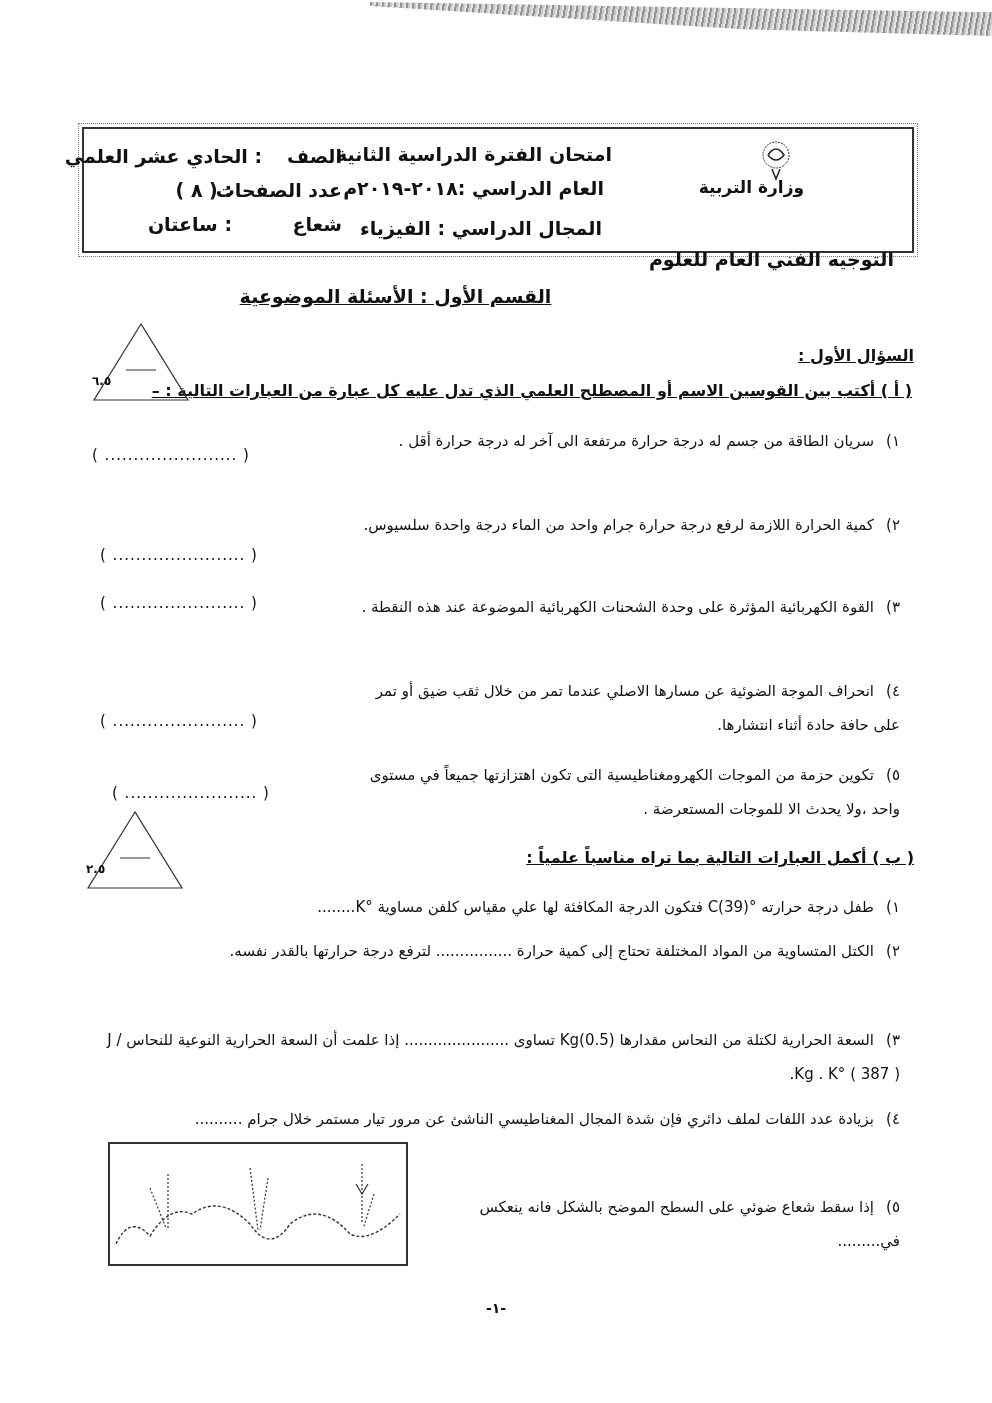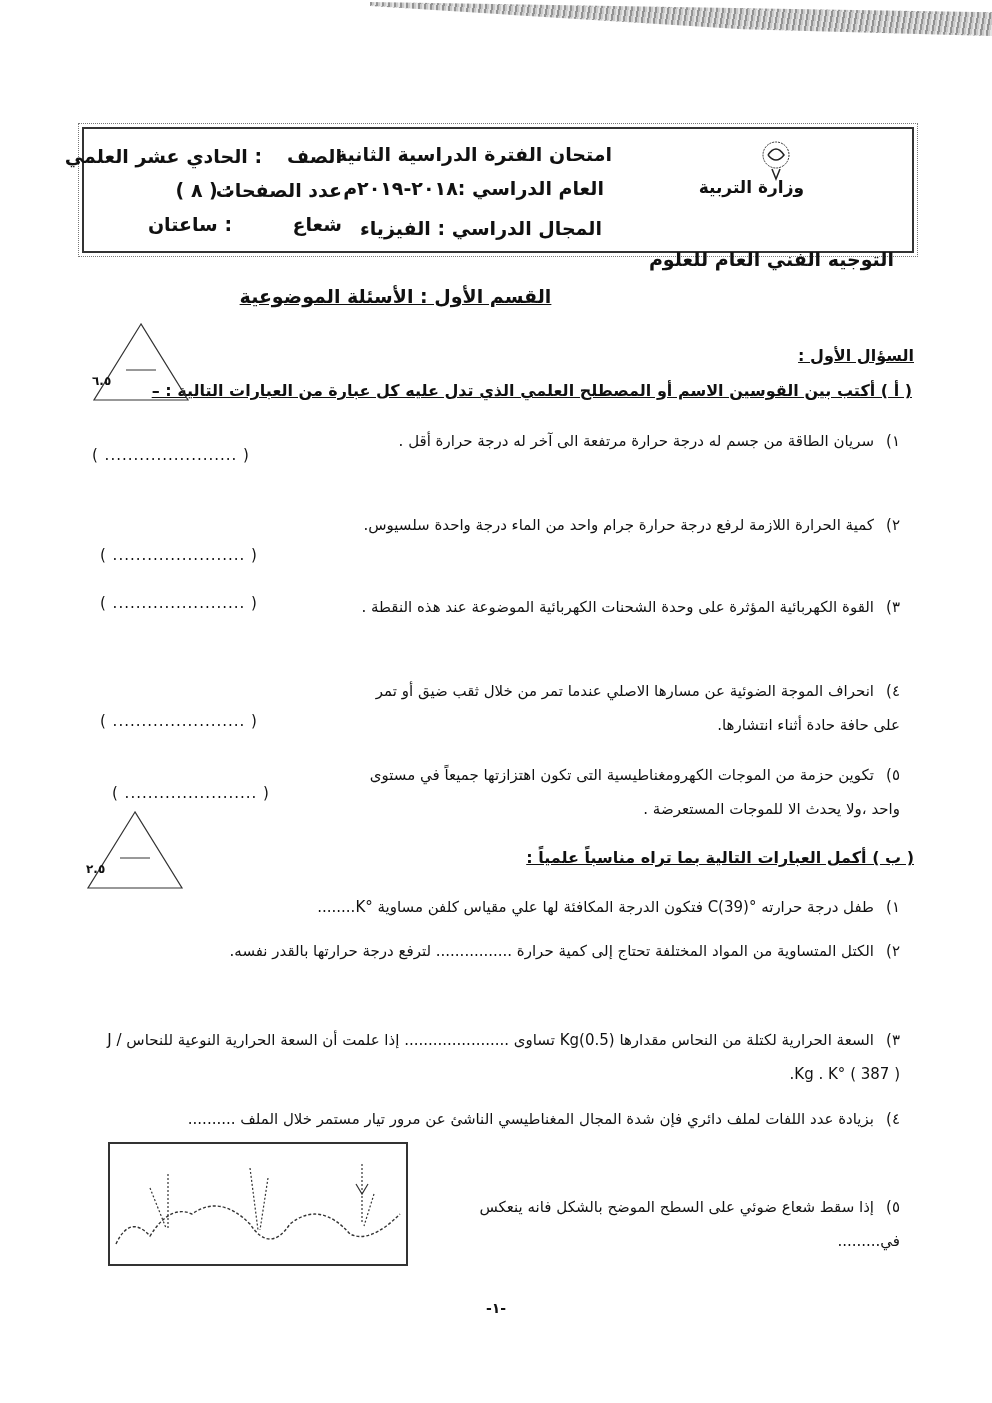--- a/index.html
+++ b/index.html
@@ -137,21 +137,21 @@
 <div class="item" style="top:890px; width:800px;">
   <span class="num">١)</span><span>طفل درجة حرارته °C(39) فتكون الدرجة المكافئة لها علي مقياس كلفن مساوية °K........</span>
 </div>
 <div class="item" style="top:934px; width:800px;text-align:right;">
   <span class="num">٢)</span><span>الكتل المتساوية من المواد المختلفة تحتاج إلى كمية حرارة ................ لترفع درجة حرارتها بالقدر نفسه.</span>
 </div>
 <div class="item" style="top:1016px; width:800px;margin-top:7px;">
   <span class="num">٣)</span><span>السعة الحرارية لكتلة من النحاس مقدارها Kg(0.5) تساوى ...................... إذا علمت أن السعة الحرارية النوعية للنحاس J / Kg . K° ( 387 ).</span>
 </div>
 <div class="item" style="top:1102px; width:720px;">
-  <span class="num">٤)</span><span>بزيادة عدد اللفات لملف دائري فإن شدة المجال المغناطيسي الناشئ عن مرور تيار مستمر خلال الملف ..........</span>
+  <span class="num">٤)</span><span>بزيادة عدد اللفات لملف دائري فإن شدة المجال المغناطيسي الناشئ عن مرور تيار مستمر خلال جرام ..........</span>
 </div>
 <div class="item" style="top:1190px; width:460px;">
   <span class="num">٥)</span><span>إذا سقط شعاع ضوئي على السطح الموضح بالشكل فانه ينعكس في.........</span>
 </div>
 
 <div class="figure-box">
   <svg width="296" height="120" viewBox="0 0 296 120">
     <path d="M6 100 Q20 70 40 92 Q60 60 82 70 Q110 50 140 80 Q160 110 180 80 Q210 56 240 90 Q260 100 290 70" fill="none" stroke="#333" stroke-width="1.4" stroke-dasharray="3 2"></path>
     <line x1="58" y1="30" x2="58" y2="84" stroke="#333" stroke-width="1.2" stroke-dasharray="2 2"></line>
     <line x1="40" y1="44" x2="56" y2="84" stroke="#333" stroke-width="1.2" stroke-dasharray="2 2"></line>

